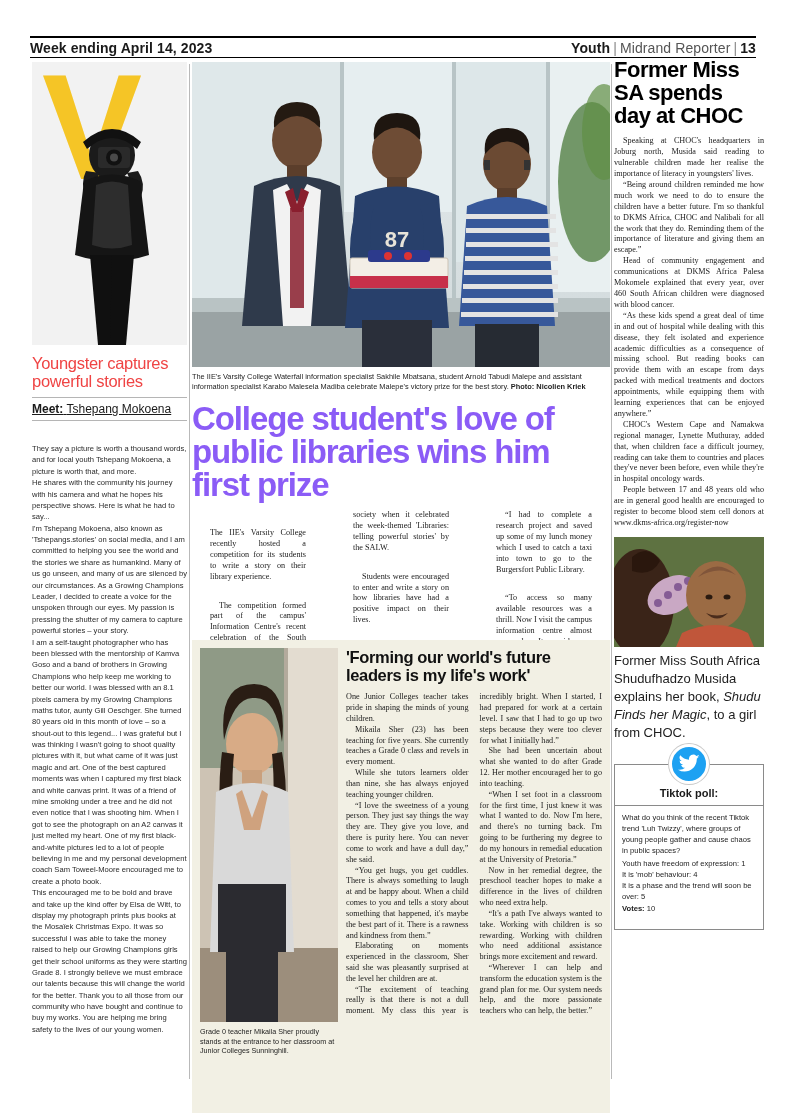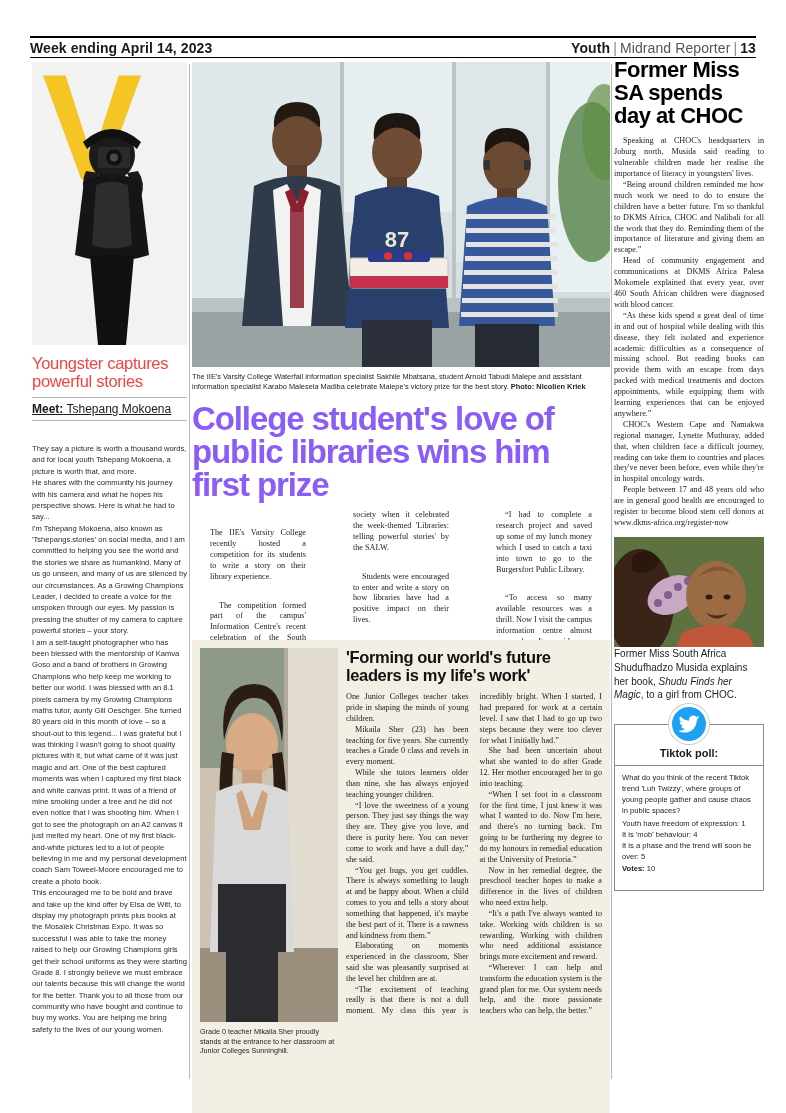--- a/index.html
+++ b/index.html
@@ -187,22 +187,22 @@
   .r-body p { margin: 0; text-indent: 9px; }
   .r-body p.noindent { text-indent: 0; }
 
   .r-photo {
     width: 150px; height: 110px;
     background: #6d7a52; margin-top: 8px;
     position: relative; overflow: hidden;
   }
   .r-cap {
     font-family: "Liberation Sans", sans-serif;
-    font-size: 10px; line-height: 1.38;
-    color: #1d1d1d;
+    font-size: 13px; line-height: 1.38;
+    margin-top: 5px; color: #1d1d1d;
   }
   .r-cap i { font-style: italic; }
 
   
   .poll-wrap { position: relative; margin-top: 22px; }
   .tw-badge {
     position: absolute;
     left: 50%; top: -20px; transform: translateX(-50%);
     width: 40px; height: 40px; border-radius: 50%;
     background: #1da1f2;

